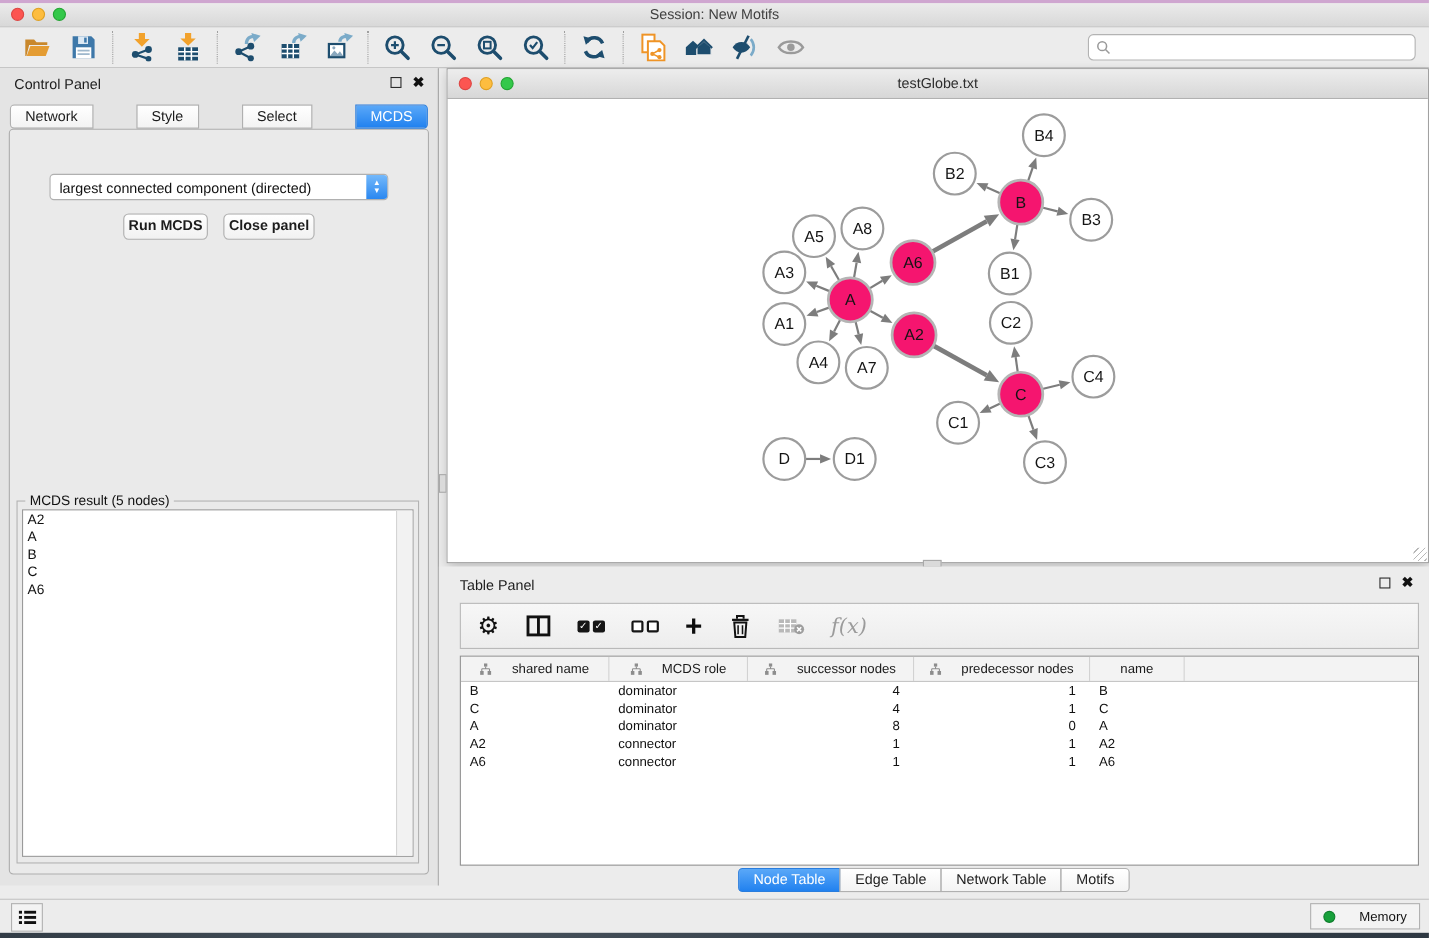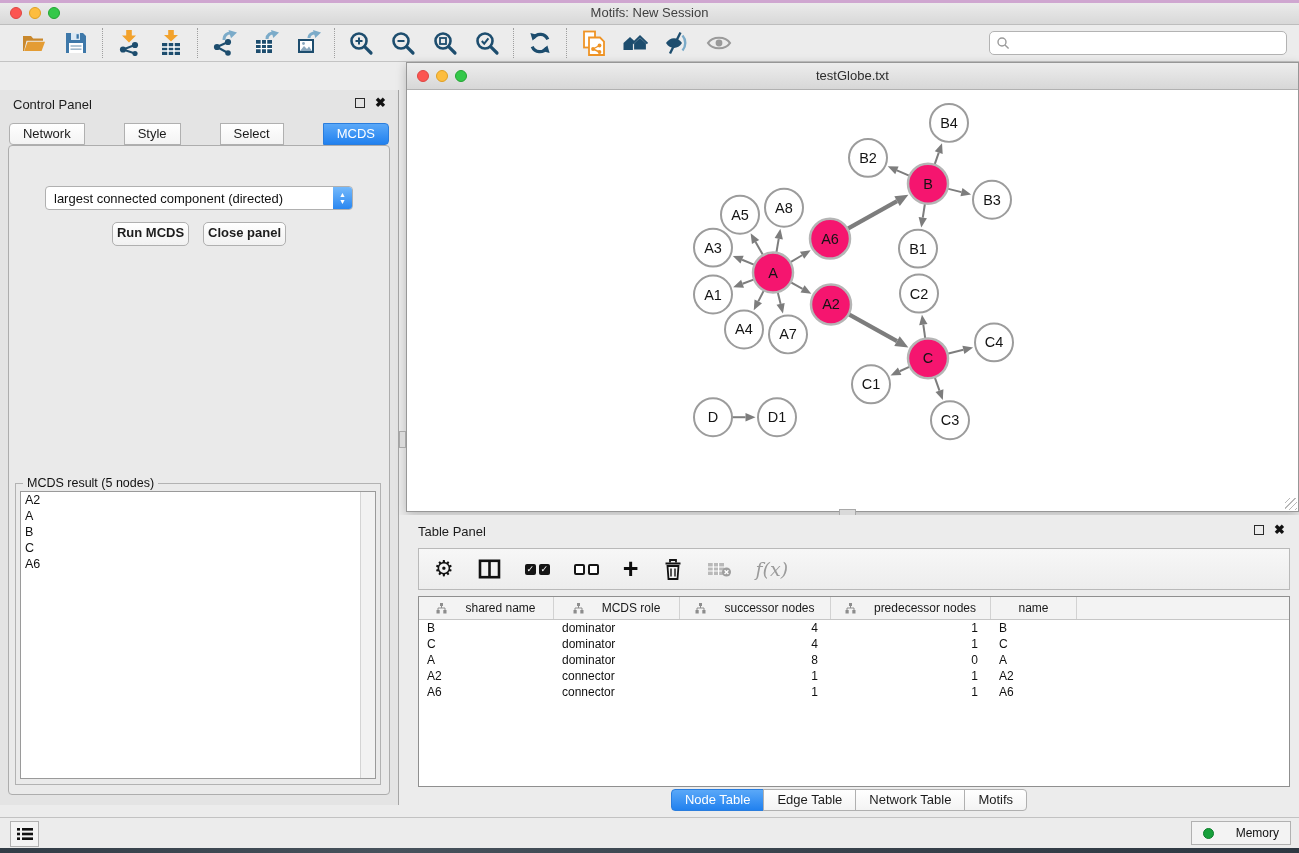--- a/index.html
+++ b/index.html
@@ -25,21 +25,21 @@
   .tb-group{display:flex;align-items:center;gap:16px;padding:0 13px;}
   .tb-sep{width:0;height:30px;border-left:1px dotted #9f9f9f;}
   .tb-icon{width:26px;height:26px;display:block;cursor:pointer;}
   .searchbox{margin-left:auto;margin-right:4px;width:296px;height:22px;background:#fff;
     border:1px solid #b3b3b3;border-radius:5px;position:relative;display:flex;align-items:center;}
   .searchbox svg{margin-left:6px;}
   .searchbox input{border:none;outline:none;background:transparent;flex:1;height:18px;
     font-size:12px;font-family:"Liberation Sans",sans-serif;}
   
   .control-panel{position:absolute;top:62px;left:0;width:399px;bottom:48px;
-    background:#e4e4e4;border-right:1px solid #a6a6a6;box-sizing:border-box;margin-top:28px;}
+    background:#e4e4e4;border-right:1px solid #a6a6a6;box-sizing:border-box;}
   .cp-header{height:30px;line-height:30px;padding-left:13px;font-size:13px;color:#1c1c1c;}
   .panel-btns{position:absolute;top:8px;right:12px;display:flex;gap:10px;align-items:center;}
   .float-btn{width:10px;height:10px;border:1.6px solid #2b2b2b;background:transparent;box-sizing:border-box;cursor:pointer;}
   .close-btn{font-size:13px;font-weight:bold;color:#111;line-height:10px;cursor:pointer;}
   .seg-tabs{display:flex;justify-content:center;}
   .cp-tabs{position:absolute;top:33px;left:0;right:0;z-index:3;gap:40px;}
   .seg-tab{height:20px;line-height:20px;padding:0 13px;font-size:13px;background:linear-gradient(#ffffff,#f3f3f3);
     border:1px solid #b0b0b0;margin-left:-1px;color:#1c1c1c;cursor:pointer;}
   .seg-tab:first-child{border-radius:4px 0 0 4px;margin-left:0;}
   .seg-tab:last-child{border-radius:0 4px 4px 0;}
@@ -116,21 +116,21 @@
 <body>
 
 <div class="top-strip"></div>
 
 <div class="titlebar">
   <div class="lights">
     <div class="light red"></div>
     <div class="light yellow"></div>
     <div class="light green"></div>
   </div>
-  <div class="title-text">Motifs: New Session</div>
+  <div class="title-text">Session: New Motifs</div>
 </div>
 
 <div class="toolbar">
   <div class="tb-group">
     <svg class="tb-icon" viewBox="0 0 26 26">
         <path d="M2 6h8l2.2 2.5H22v2.3H5.5L3 21H2z" fill="#c9882c"></path>
         <path d="M3.2 21l3.4-9.2H24L20.6 21z" fill="#e49c33"></path>
       </svg>
     <svg class="tb-icon" viewBox="0 0 26 26">
         <path d="M3 3h17l3 3v17H3z" fill="#3e78a9"></path>

